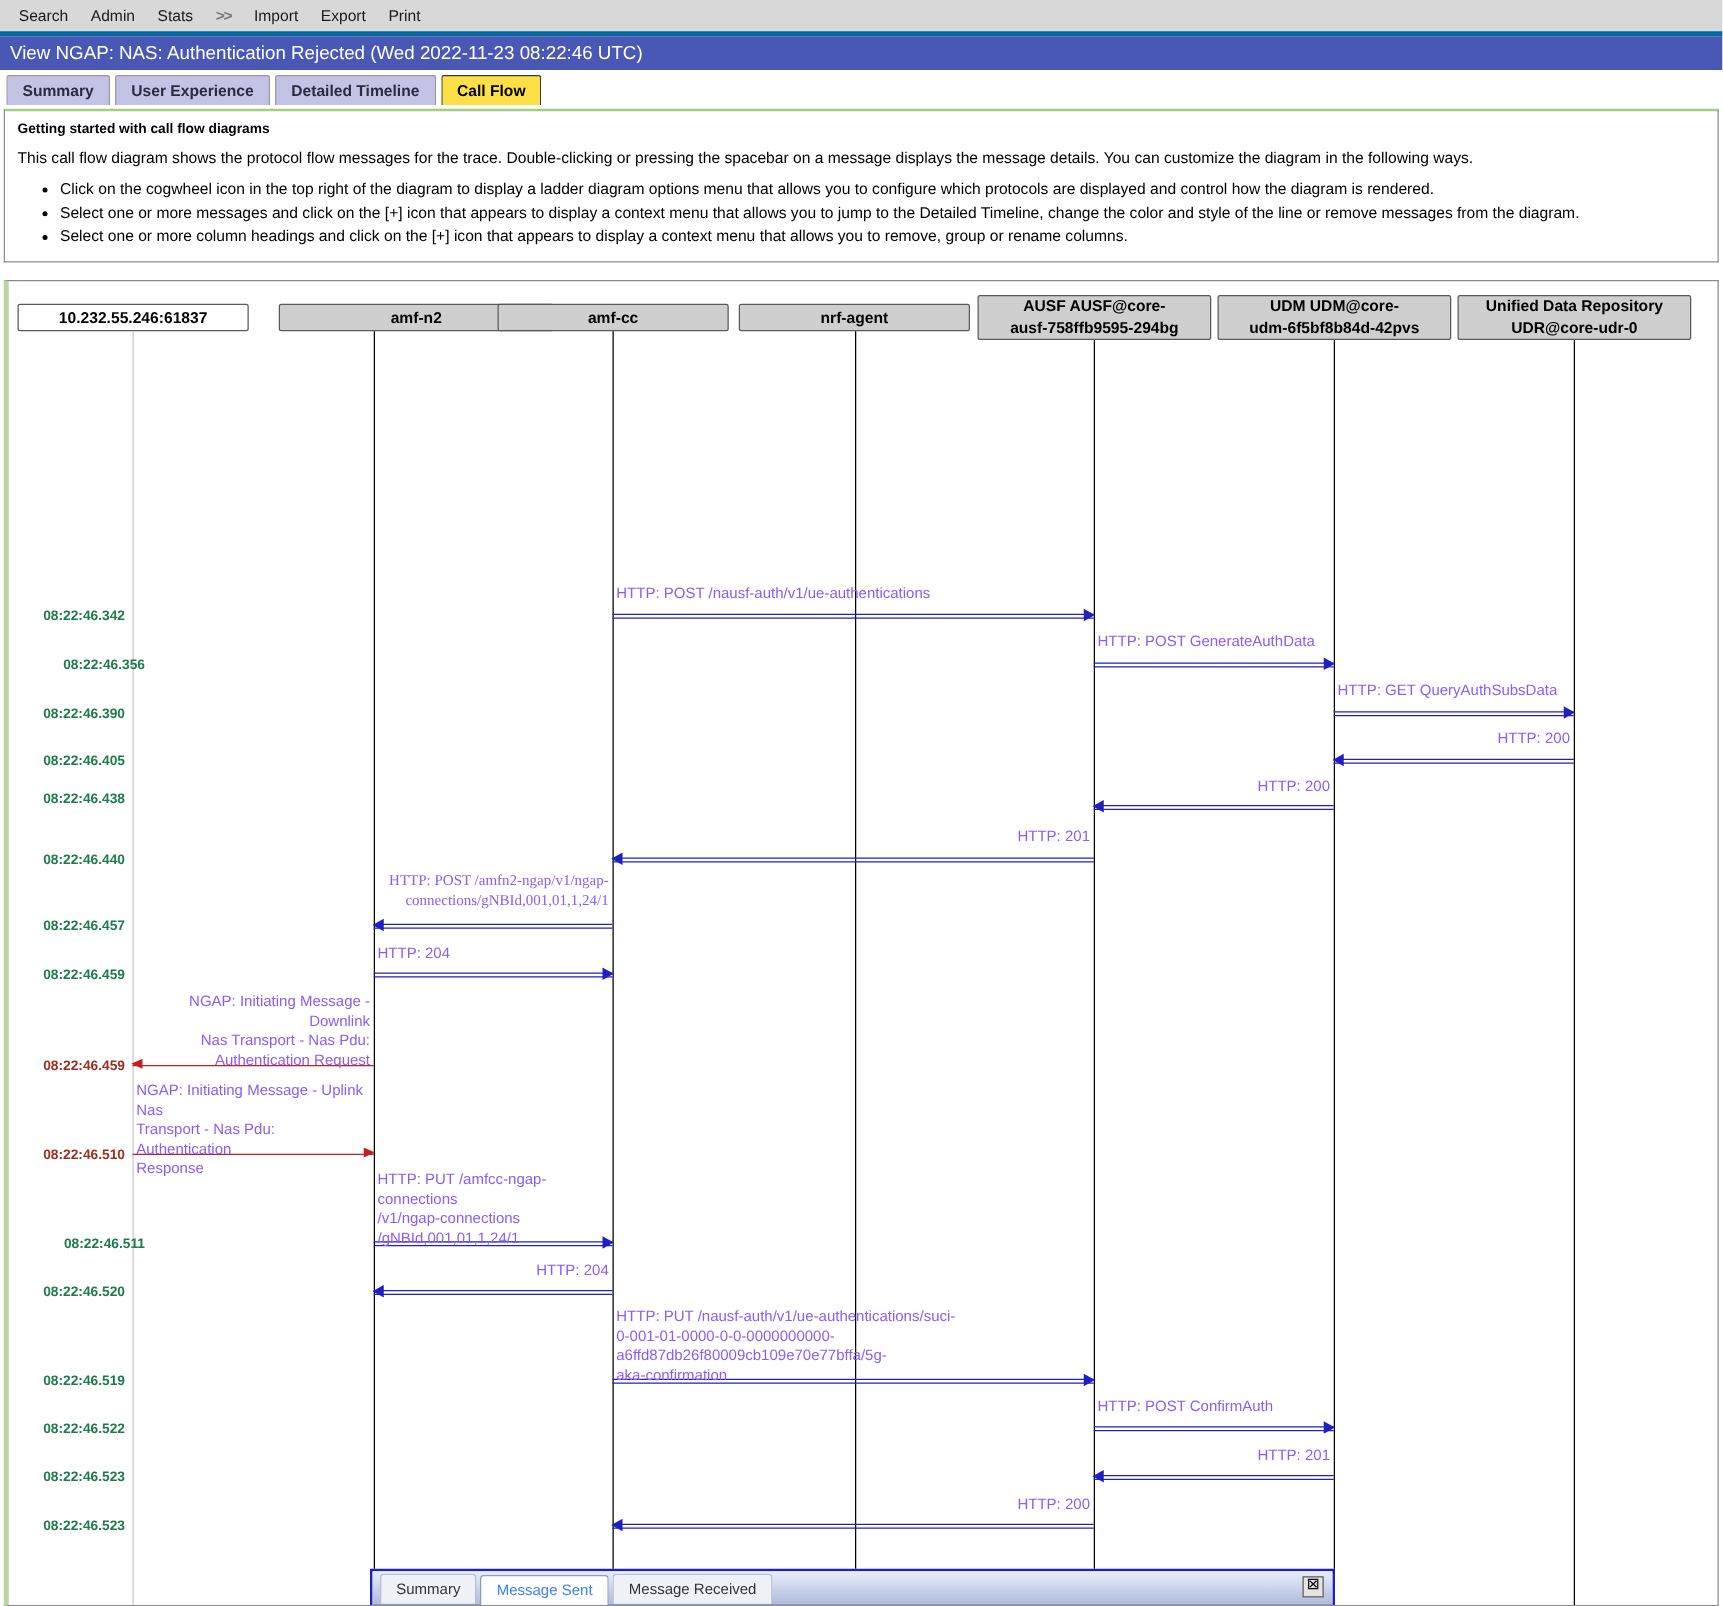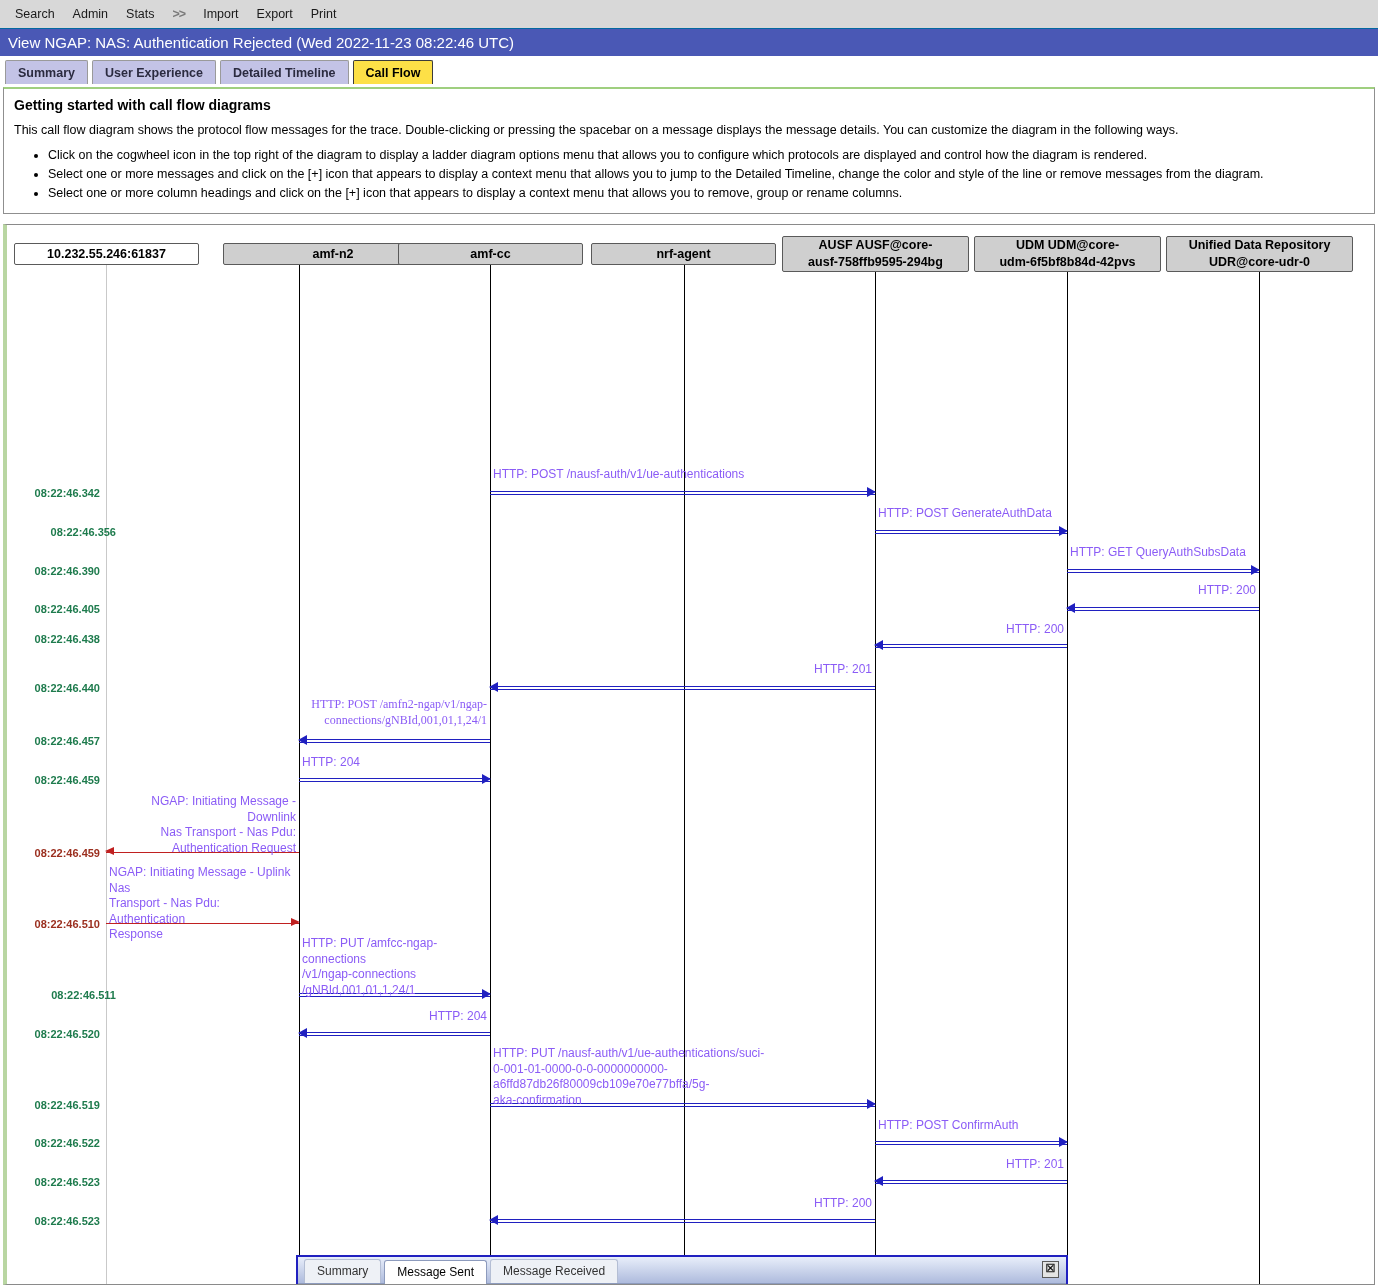--- a/index.html
+++ b/index.html
@@ -10,21 +10,21 @@
     font-size:12px;
     color:#000;
     overflow:hidden;
     position:relative;
   }
 
   
   #menubar{
     height:29px;
     background:#d8d8d8;
-    border-bottom:1px solid #0369a1;
+    border-bottom:4px solid #0369a1;
     display:flex;
     align-items:center;
     padding-left:6px;
     box-sizing:border-box;
   }
   #menubar .mi{
     font-size:12.5px;
     color:#1a1a1a;
     padding:2px 9px;
     cursor:default;
@@ -79,21 +79,21 @@
   #helpbox{
     margin:2px 3px 0 3px;
     border:1px solid #8f8f8f;
     border-top:2px solid #9fcf7f;
     background:#ffffff;
     padding:8px 10px 10px 10px;
     box-sizing:border-box;
   }
   #helpbox h3{
     margin:0 0 10px 0;
-    font-size:14px;
+    font-size:11px;
     font-weight:bold;
   }
   #helpbox p{margin:0 0 8px 0;font-size:12.5px;line-height:15px;}
   #helpbox ul{margin:4px 0 0 0;padding-left:34px;}
   #helpbox li{font-size:12.5px;line-height:19px;}
 
   
   #ladderwrap{
     position:absolute;
     left:3px;top:224px;right:3px;bottom:0;
@@ -202,21 +202,21 @@
     border:1px solid #b4bed4;
     border-bottom:none;
     border-radius:3px 3px 0 0;
     color:#333;
     line-height:15px;
     cursor:pointer;
     white-space:nowrap;
   }
   .dtab.active{
     background:#ffffff;
-    color:#000000;
+    color:#3b82f6;
     font-weight:normal;
     border-color:#8d9bbd;
     position:relative;
     top:1px;
   }
   #close-btn{
     position:absolute;
     right:7px;top:4px;
     width:15px;height:15px;
     border:1px solid #5a5a5a;

